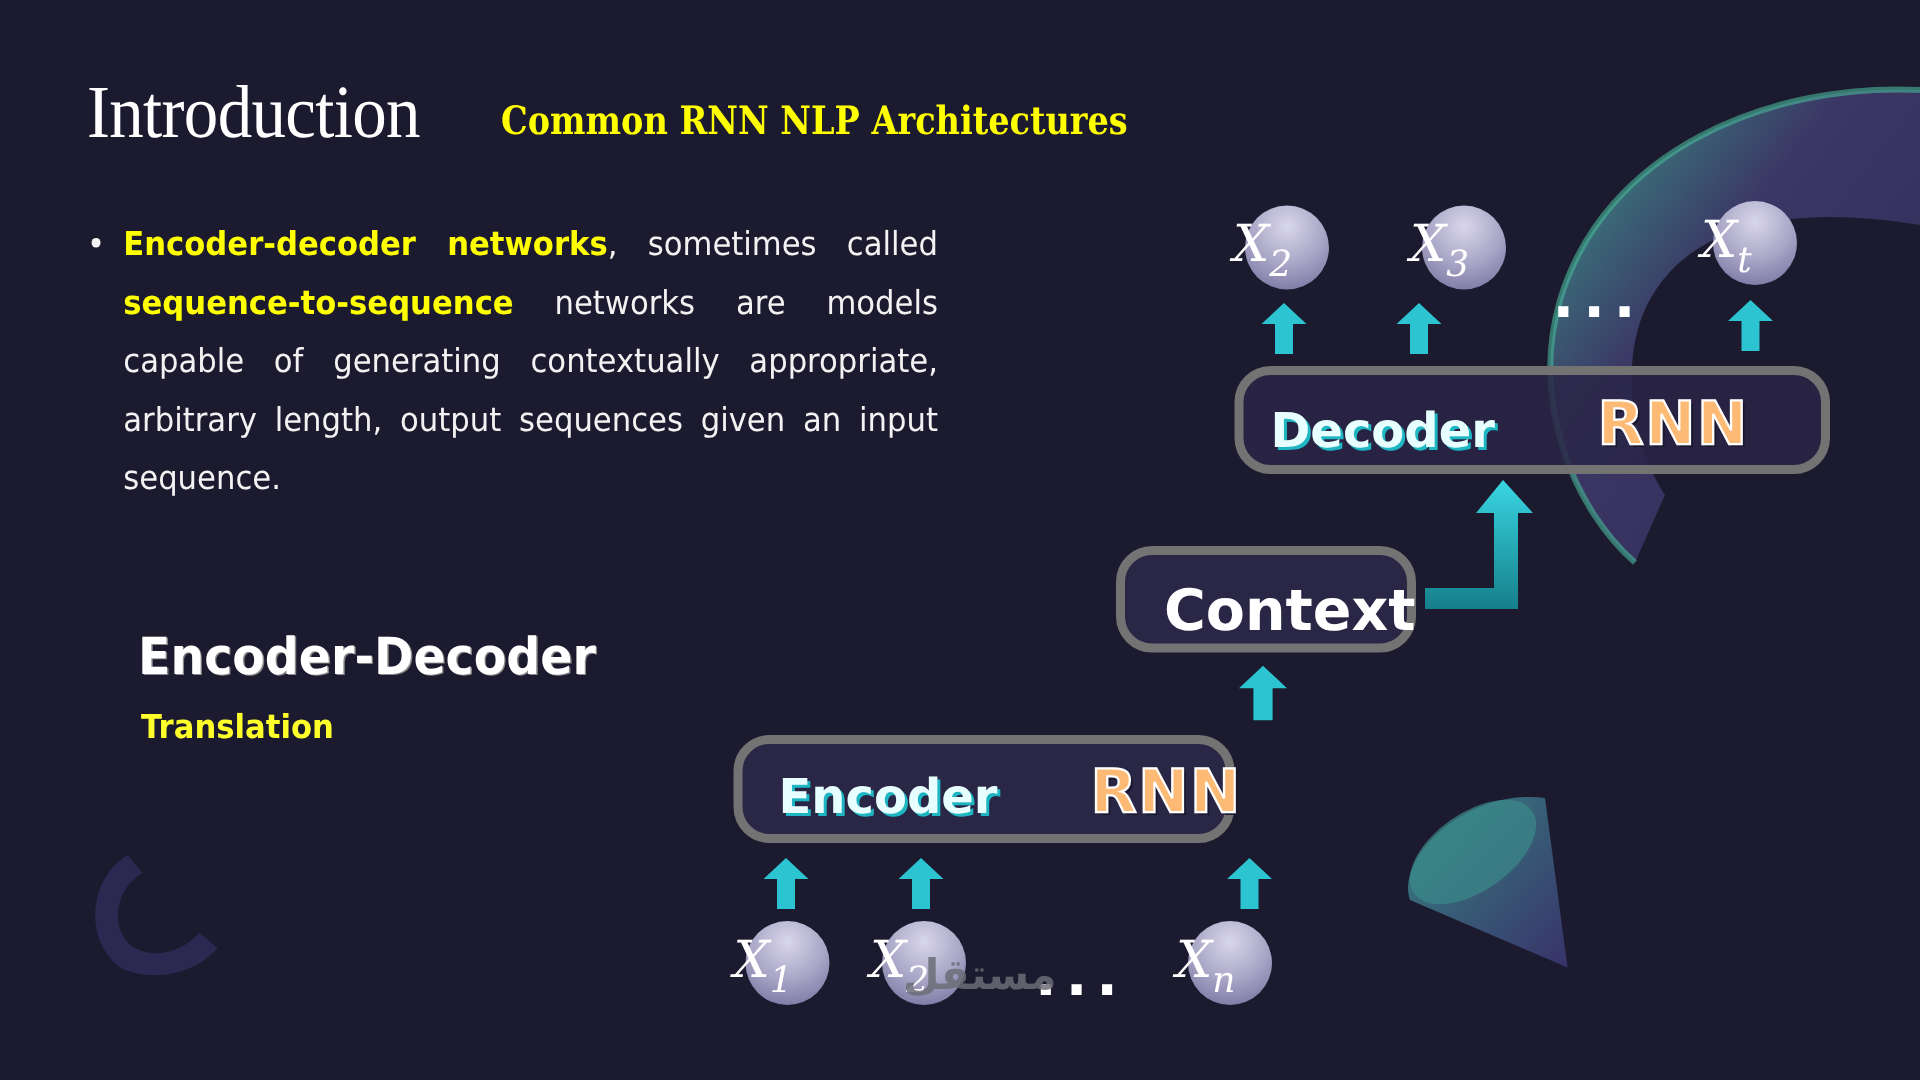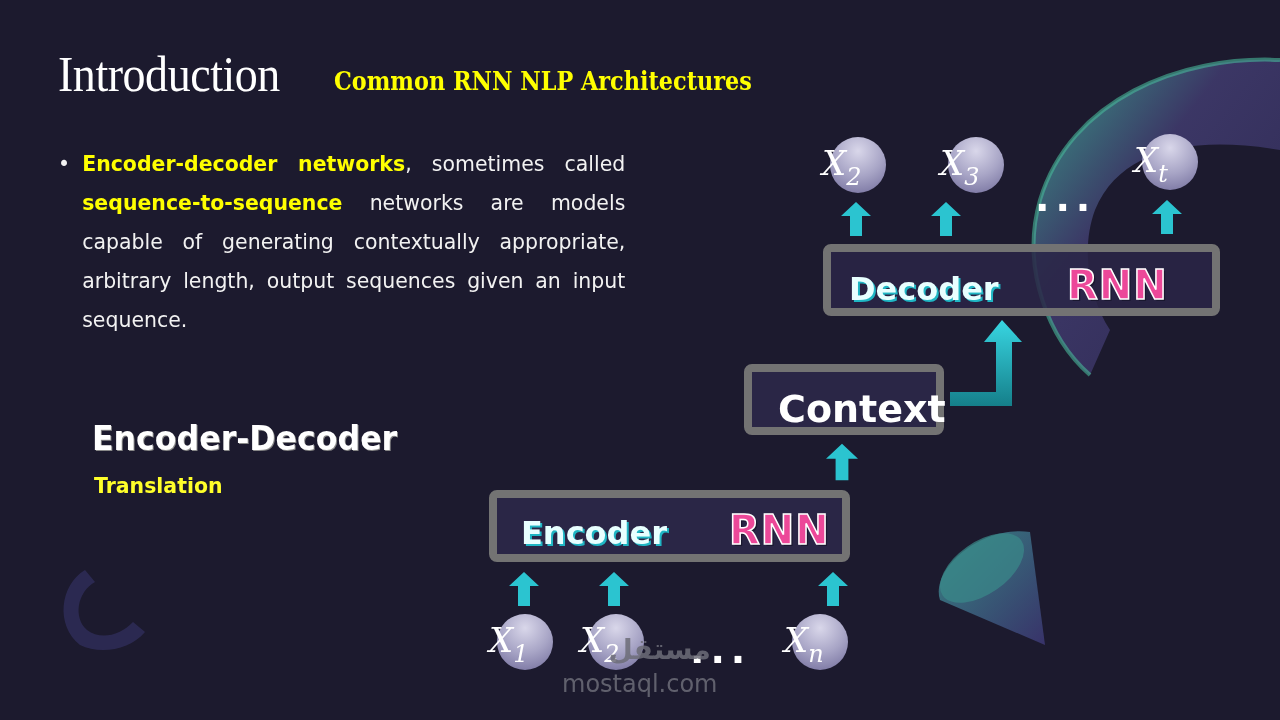--- a/index.html
+++ b/index.html
@@ -13,23 +13,23 @@
   .title-sub { left:334px; top:64px; font-family:"DejaVu Serif", serif; font-size:26px; font-weight:bold; color:#ffff00; line-height:34px; transform:scaleX(0.86); transform-origin:left; white-space:nowrap; }
 
   .bullet { left:58px; top:144px; width:610px; font-family:"DejaVu Sans", sans-serif; font-size:22px; line-height:39px; color:#f2f2f2; text-align:justify; transform:scaleX(0.93); transform-origin:left; }
   .bullet .dot { position:absolute; left:0; top:0; color:#f2f2f2; }
   .bullet .txt { margin-left:26px; display:block; }
   .hl { color:#ffff00; font-weight:bold; }
 
   .ed-title { left:92px; top:418px; font-size:34px; font-weight:bold; color:#ffffff; font-family:"DejaVu Sans", sans-serif; transform:scaleX(0.93); transform-origin:left; text-shadow:1px 1px 0 #888; }
   .ed-sub { left:94px; top:473px; font-size:22px; font-weight:bold; color:#ffff2a; font-family:"DejaVu Sans", sans-serif; transform:scaleX(0.93); transform-origin:left; }
 
-  .box { border:8px solid #737373; border-radius:8px; background:#2a2646; box-sizing:border-box; }
+  .box { border:6px solid #737373; border-radius:24px; background:#2a2646; box-sizing:border-box; }
   .box-label { position:absolute; font-weight:bold; font-family:"DejaVu Sans", sans-serif; color:#e8ffff; text-shadow:2px 2px 0 #1fb6c4; }
-  .rnn-label { position:absolute; font-weight:bold; font-family:"DejaVu Sans", sans-serif; color:#ec4899; -webkit-text-stroke:1.5px #ffffff; text-shadow:2px 2px 0 #1a1830; letter-spacing:1px; }
+  .rnn-label { position:absolute; font-weight:bold; font-family:"DejaVu Sans", sans-serif; color:#fdba74; -webkit-text-stroke:1.5px #ffffff; text-shadow:2px 2px 0 #1a1830; letter-spacing:1px; }
   .ctx-label { position:absolute; font-weight:bold; color:#ffffff; font-family:"DejaVu Sans", sans-serif; }
 
   .node { width:56px; height:56px; border-radius:50%; background:radial-gradient(circle at 50% 25%, #d9d7ea 0%, #a8a5c6 50%, #6f6a99 100%); }
   .node-label { position:absolute; left:-8px; top:-2px; width:72px; text-align:left; font-family:"DejaVu Serif", serif; font-style:italic; font-size:34px; color:#ffffff; line-height:56px; white-space:nowrap; }
   .node-label sub { font-size:24px; font-style:italic; vertical-align:-10px; }
 
   .arrow { width:30px; height:34px; }
   .dots { font-size:38px; color:#ffffff; font-weight:bold; letter-spacing:6px; line-height:20px; }
 
   .watermark { left:562px; top:630px; text-align:center; color:#6d6d78; opacity:0.85; }
@@ -117,21 +117,21 @@
 </svg>
 
 <div class="abs box" style="left:744px;top:364px;width:200px;height:71px;">
   <span class="ctx-label" style="left:26px;top:15px;font-size:38px;">Context</span>
 </div>
 
 <svg class="abs arrow" style="left:826px;top:443px;width:32px;height:38px;" viewBox="0 0 30 34">
     <polygon points="15,0 30,14 21,14 21,34 9,34 9,14 0,14" fill="#2bc4d0"></polygon>
   </svg>
 
-<div class="abs box" style="left:489px;top:490px;width:361px;height:72px;">
+<div class="abs box" style="left:489px;top:490px;width:334px;height:72px;">
   <span class="box-label" style="left:24px;top:16px;font-size:32px;">Encoder</span>
   <span class="rnn-label" style="left:232px;top:9px;font-size:40px;">RNN</span>
 </div>
 
 <svg class="abs arrow" style="left:509px;top:572px;" viewBox="0 0 30 34">
     <polygon points="15,0 30,14 21,14 21,34 9,34 9,14 0,14" fill="#2bc4d0"></polygon>
   </svg>
 <svg class="abs arrow" style="left:599px;top:572px;" viewBox="0 0 30 34">
     <polygon points="15,0 30,14 21,14 21,34 9,34 9,14 0,14" fill="#2bc4d0"></polygon>
   </svg>
@@ -145,14 +145,13 @@
 <div class="abs node" style="left:588px;top:614px;">
   <span class="node-label"><span>X</span><sub>2</sub></span>
 </div>
 <div class="abs node" style="left:792px;top:614px;">
   <span class="node-label"><span>X</span><sub>n</sub></span>
 </div>
 <div class="abs dots" style="left:690px;top:640px;">...</div>
 
 <div class="abs watermark">
   <div class="wm-ar">مستقل</div>
-  <div class="wm-en">mostaql.com</div>
 </div>
 
 </body></html>

